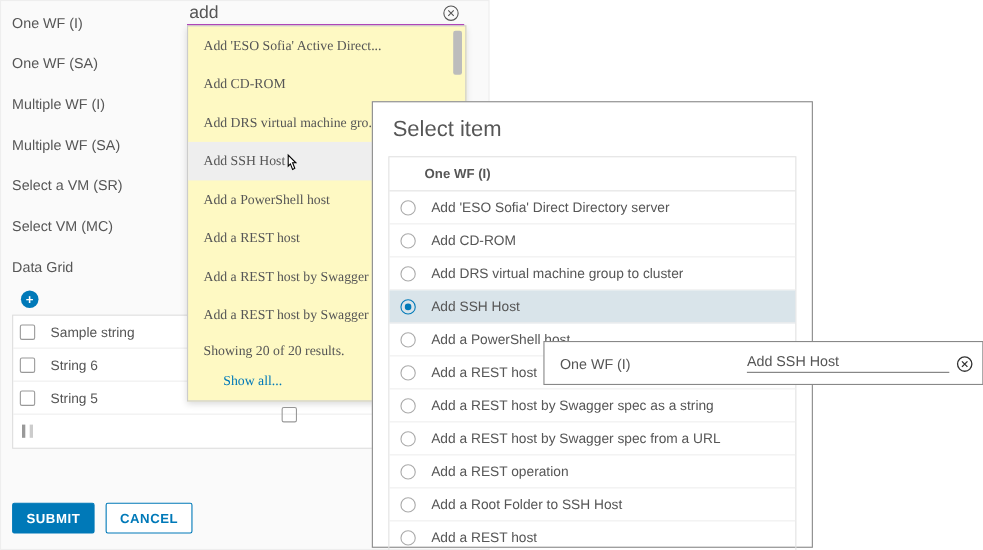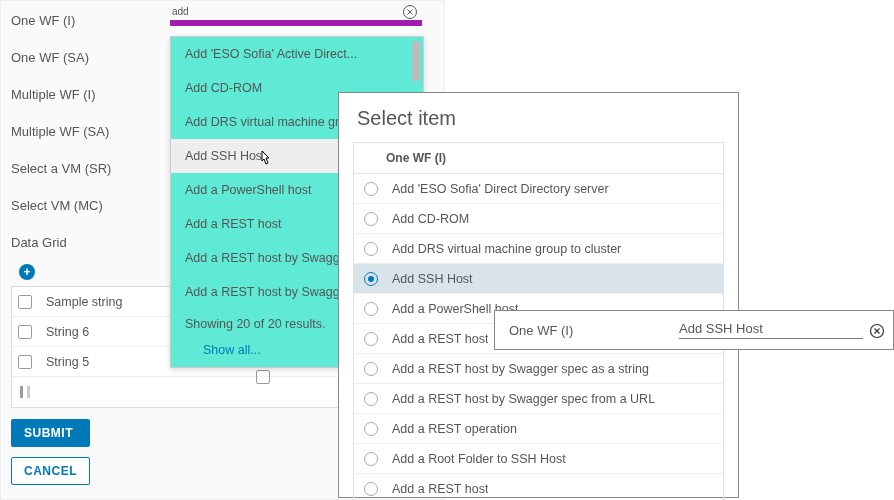--- a/index.html
+++ b/index.html
@@ -33,36 +33,36 @@
     margin-left: 8px;
   }
 
   .table { margin: 6px 10px 0 10px; border: 1px solid #ddd; background: #fff; }
   .table-row { display: flex; align-items: center; height: 30px; border-bottom: 1px solid #eee; padding: 0 6px; }
   .table-row:last-child { border-bottom: none; }
   .chk { width: 14px; height: 14px; border: 1px solid #999; border-radius: 2px; margin-right: 14px; }
   .table-label { font-size: 12.5px; color: #565656; }
   .col-toggle { width: 10px; height: 12px; border-left: 3px solid #999; border-right: 3px solid #ccc; margin-left: 2px; }
 
-  .buttons { position: absolute; left: 10px; bottom: 14px; display: flex; gap: 10px; flex-direction: column; }
+  .buttons { position: absolute; left: 10px; bottom: 14px; display: flex; gap: 10px; }
   .btn { height: 28px; padding: 0 12px; font-size: 12px; font-weight: 600; letter-spacing: .5px; border-radius: 2px; cursor: pointer; display: inline-flex; align-items: center; }
   .btn-primary { background: #0079b8; color: #fff; border: 1px solid #0079b8; }
   .btn-outline { background: #fff; color: #0079b8; border: 1px solid #0079b8; }
 
   .ac-input {
     position: absolute; left: 170px; top: 4px; width: 252px; height: 22px;
-    border: none; border-bottom: 6px solid #a21caf; background: transparent;
-    font-size: 10px; color: #565656; padding: 0 18px 2px 2px; outline: none;
+    border: none; border-bottom: 4px solid #a21caf; background: transparent;
+    font-size: 16px; color: #565656; padding: 0 18px 2px 2px; outline: none;
   }
   .ac-clear { position: absolute; left: 402px; top: 4px; width: 16px; height: 16px; cursor: pointer; }
   .ac-clear svg { width: 16px; height: 16px; }
 
   .ac-panel {
-    position: absolute; left: 170px; top: 36px; width: 254px;
-    background: #5eead4; border: 1px solid #ccc; box-shadow: 0 2px 6px rgba(0,0,0,.15);
+    position: absolute; left: 170px; top: 23px; width: 254px;
+    background: #fef9c3; border: 1px solid #ccc; box-shadow: 0 2px 6px rgba(0,0,0,.15); font-family: Liberation Serif, serif;
   }
   .ac-scroll { position: absolute; top: 4px; right: 3px; width: 8px; height: 40px; background: #bcbcbc; border-radius: 2px; }
   .ac-item { padding: 10px 14px; font-size: 12.5px; color: #565656; white-space: nowrap; overflow: hidden; text-overflow: ellipsis; cursor: default; }
   .ac-item.hovered { background: #eee; position: relative; }
   .ac-cursor { position: absolute; left: 86px; top: 10px; pointer-events: none; }
   .ac-footer { padding: 8px 14px 10px; font-size: 12.5px; color: #565656; }
   .ac-showall { color: #0079b8; font-size: 12.5px; padding: 2px 32px 10px; cursor: pointer; }
 
   .dialog {
     position: absolute; left: 338px; top: 92px; width: 401px; height: 406px;

